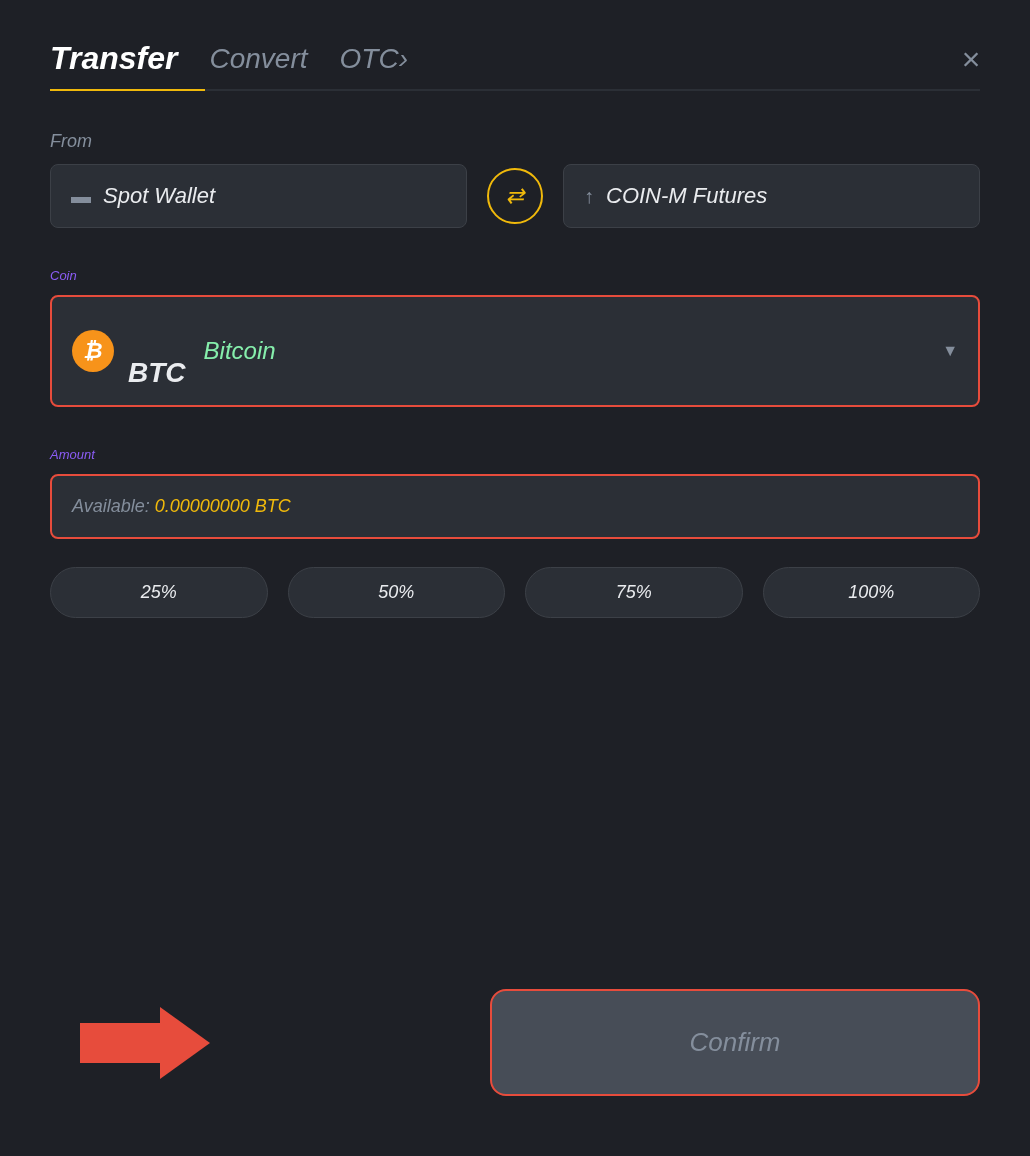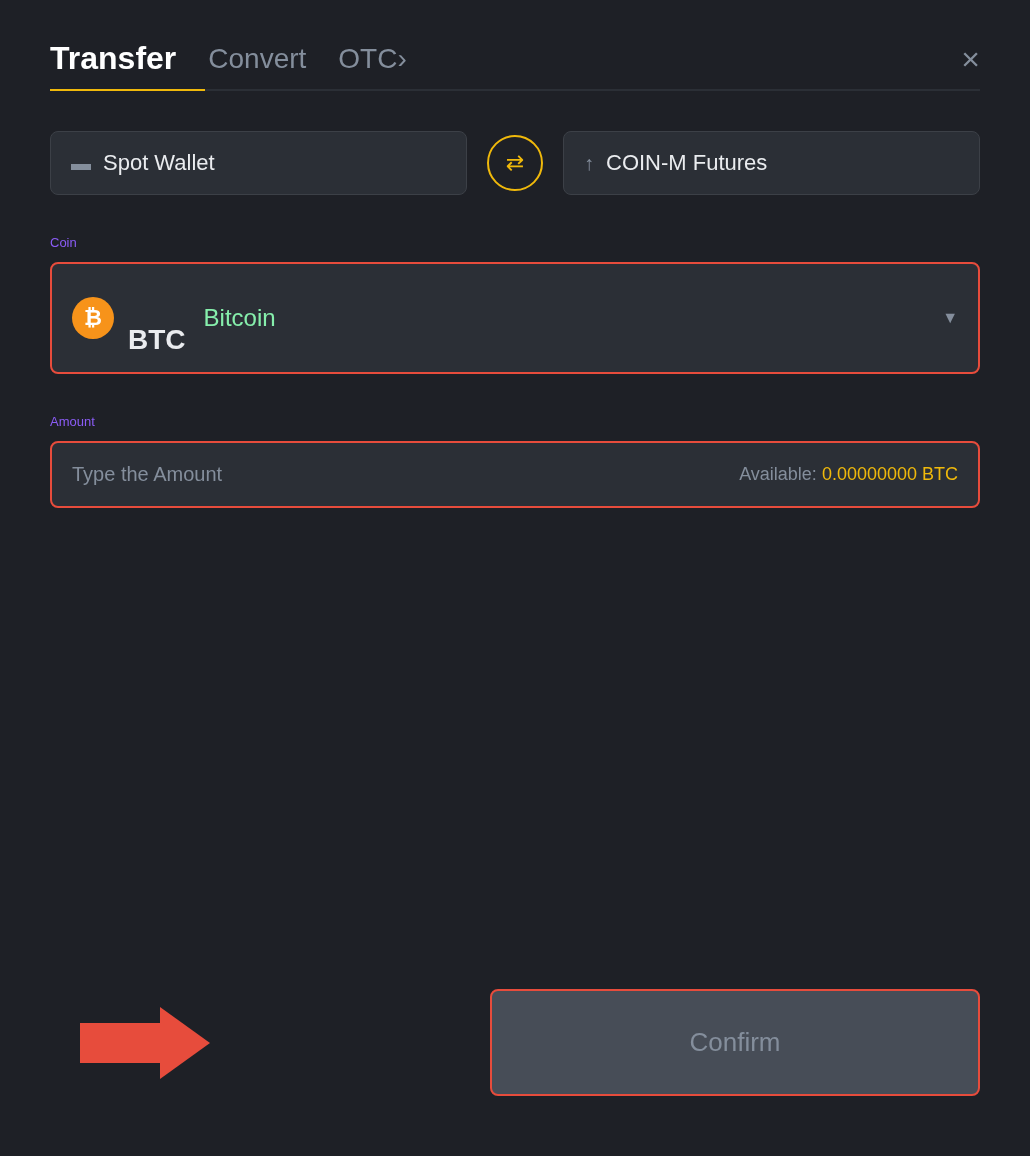--- a/index.html
+++ b/index.html
@@ -1,15 +1,15 @@
 <!DOCTYPE html>
 <html><head>
   <meta charset="utf-8">
   <style>
-    * { box-sizing: border-box; margin: 0; padding: 0; }
+    * { box-sizing: border-box; margin: 0; padding: 0; font-style: italic; }
 
     body {
       background: #1e1e1e;
       display: flex;
       justify-content: center;
       align-items: center;
       min-height: 100vh;
       font-family: -apple-system, BlinkMacSystemFont, 'Segoe UI', sans-serif;
     }
 
@@ -299,21 +299,21 @@
       border-top: 36px solid transparent;
       border-bottom: 36px solid transparent;
       border-left: 50px solid #e74c3c;
     }
 
     .confirm-btn {
       width: 490px;
       padding: 36px 0;
       background: #474d57;
       border: 2px solid #e74c3c;
-      border-radius: 8px;
+      border-radius: 16px;
       color: #848e9c;
       font-size: 26px;
       cursor: pointer;
       text-align: center;
     }
   </style>
 </head>
 <body>
 
 <div class="modal">
@@ -328,20 +328,21 @@
     <button class="close-btn">×</button>
   </div>
 
   <div class="header-underline-container">
     <div class="header-underline-full"></div>
     <div class="header-underline-active"></div>
   </div>
 
   <div class="from-to-section">
     <div class="from-to-group">
+      <span class="from-to-label">From</span>
       <div class="wallet-selector">
         <span class="wallet-selector-icon">▬</span>
         <span class="wallet-selector-text">Spot Wallet</span>
       </div>
     </div>
 
     <div class="swap-btn-container">
       <button class="swap-btn">
         <span>⇄</span>
       </button>
@@ -363,28 +364,33 @@
       </div>
       <span class="coin-name">BTC</span>
       <span class="coin-fullname">Bitcoin</span>
       <span class="coin-chevron">▼</span>
     </div>
   </div>
 
   <div>
     <div class="section-label">Amount</div>
     <div class="amount-input-wrapper">
-      <input class="amount-input" type="text" placeholder="Type the Amount" style="">
       <span class="available-text">
         <span>Available:</span>
         <span class="available-amount">0.00000000 BTC</span>
       </span>
     </div>
   </div>
 
+  <div class="pct-buttons">
+    <button class="pct-btn">25%</button>
+    <button class="pct-btn">50%</button>
+    <button class="pct-btn">75%</button>
+    <button class="pct-btn">100%</button>
+  </div>
 
   <div class="bottom-area">
 
     <div class="arrow-wrapper">
       <div class="arrow-shape">
         <div class="arrow-body"></div>
         <div class="arrow-head"></div>
       </div>
     </div>
 

